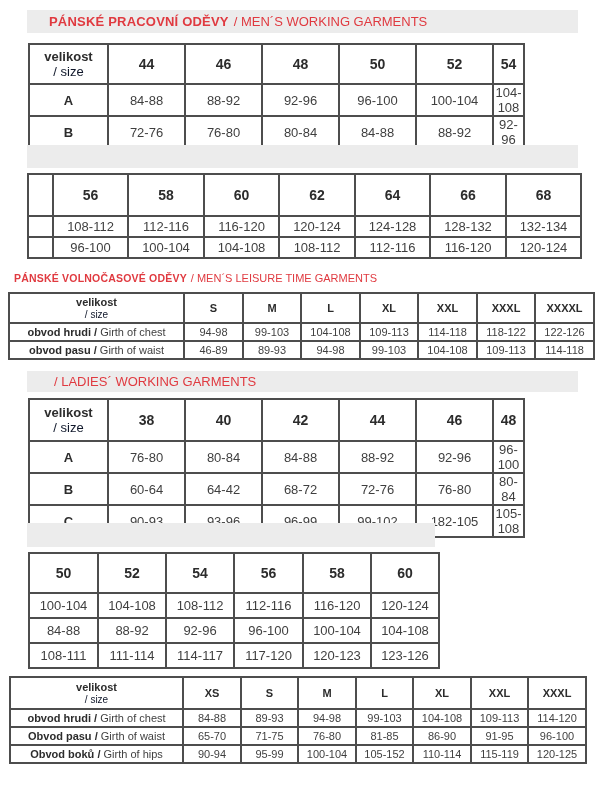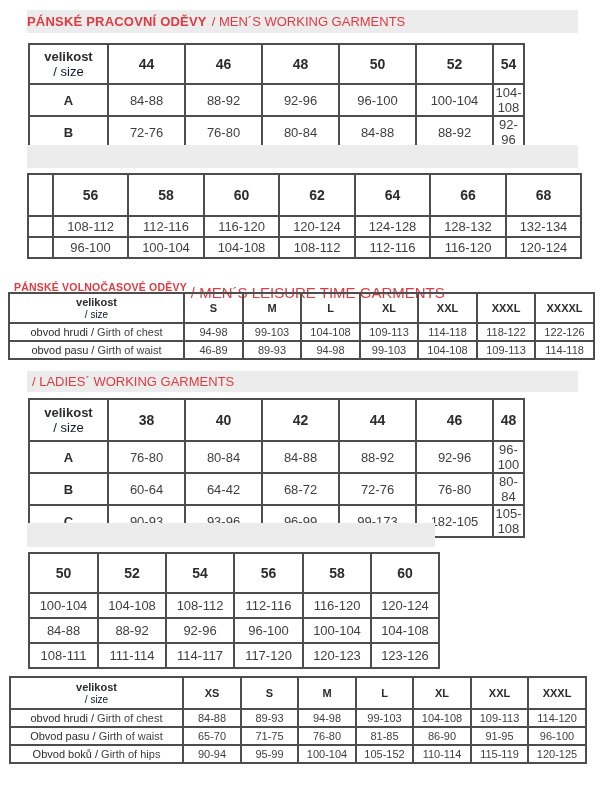--- a/index.html
+++ b/index.html
@@ -7,45 +7,45 @@
     position: relative;
     width: 600px; height: 800px;
     background: #ffffff;
     font-family: "Liberation Sans", sans-serif;
     overflow: hidden;
   }
   .band {
     position: absolute;
     background: var(--band-gray, #ececec);
     display: flex; align-items: center;
-    padding-left: 0; box-sizing: border-box;
+    padding-left: 22px; box-sizing: border-box;
   }
   .band1 { left:27px; top:10px;  width:551px; height:23px; }
   .band2 { left:27px; top:145px; width:551px; height:23px; }
   .band4 { left:27px; top:371px; width:551px; height:21px; }
   .band5 { left:27px; top:523px; width:408px; height:24px; }
   .title-cz { color: var(--accent-red,#e03a40); font-weight:bold; font-size:13px; letter-spacing:.2px; white-space:pre; }
   .title-en { color: var(--accent-red,#e03a40); font-weight:normal; font-size:13px; margin-left:5px; white-space:pre; }
   .title-free { position:absolute; left:14px; top:272px; display:flex; align-items:center; }
   .title-free .title-cz { font-size:10.5px; }
-  .title-free .title-en { font-size:15px; margin-left:4px;margin-top:12px; }
+  .title-free .title-en { font-size:11px; margin-left:4px; }
 
   .tblhost { position:absolute; }
   .tblhost table { border-collapse: collapse; table-layout: fixed; }
   .tblhost td {
     border: 2px solid #4d4d4d;
     text-align: center; vertical-align: middle;
     color: #3f3f3f; padding: 0; overflow: hidden;
   }
   td.cut    { border-right: none; }
   td.size   { font-weight: bold; color: #2c2c2c; }
   td.rowletter { font-weight: bold; color: #2c2c2c; }
   td.corner .l1 { font-weight: bold; color:#2c2c2c; line-height: 1.25; }
   td.corner .l2 { font-weight: normal; color:#0f172a; line-height: 1.1; }
-  td.lbl .b { font-weight: normal; color:#2c2c2c; }
+  td.lbl .b { font-weight: bold; color:#2c2c2c; }
   td.lbl .r { font-weight: normal; color:#3f3f3f; }
 
   
   .fs-big td { font-size: 13px; }
   .fs-big td.size { font-size: 14px; }
   .fs-big td.corner { font-size: 13px; }
   .fs-big td.rowletter { font-size: 13px; }
   
   .fs-sml td { font-size: 11px; }
   .fs-sml td.size { font-size: 11px; }
@@ -275,21 +275,21 @@
             <td class="val">72-76</td>
             <td class="val">76-80</td>
             <td class="val">80-84</td>
             <td class="cut"></td>
           </tr>
           <tr>
             <td class="rowletter">C</td>
             <td class="val">90-93</td>
             <td class="val">93-96</td>
             <td class="val">96-99</td>
-            <td class="val">99-173</td>
+            <td class="val">99-102</td>
             <td class="val">182-105</td>
             <td class="val">105-108</td>
             <td class="cut"></td>
           </tr>
         </tbody>
       </table>
     </div>
 
   <div class="band band5"></div>
 

